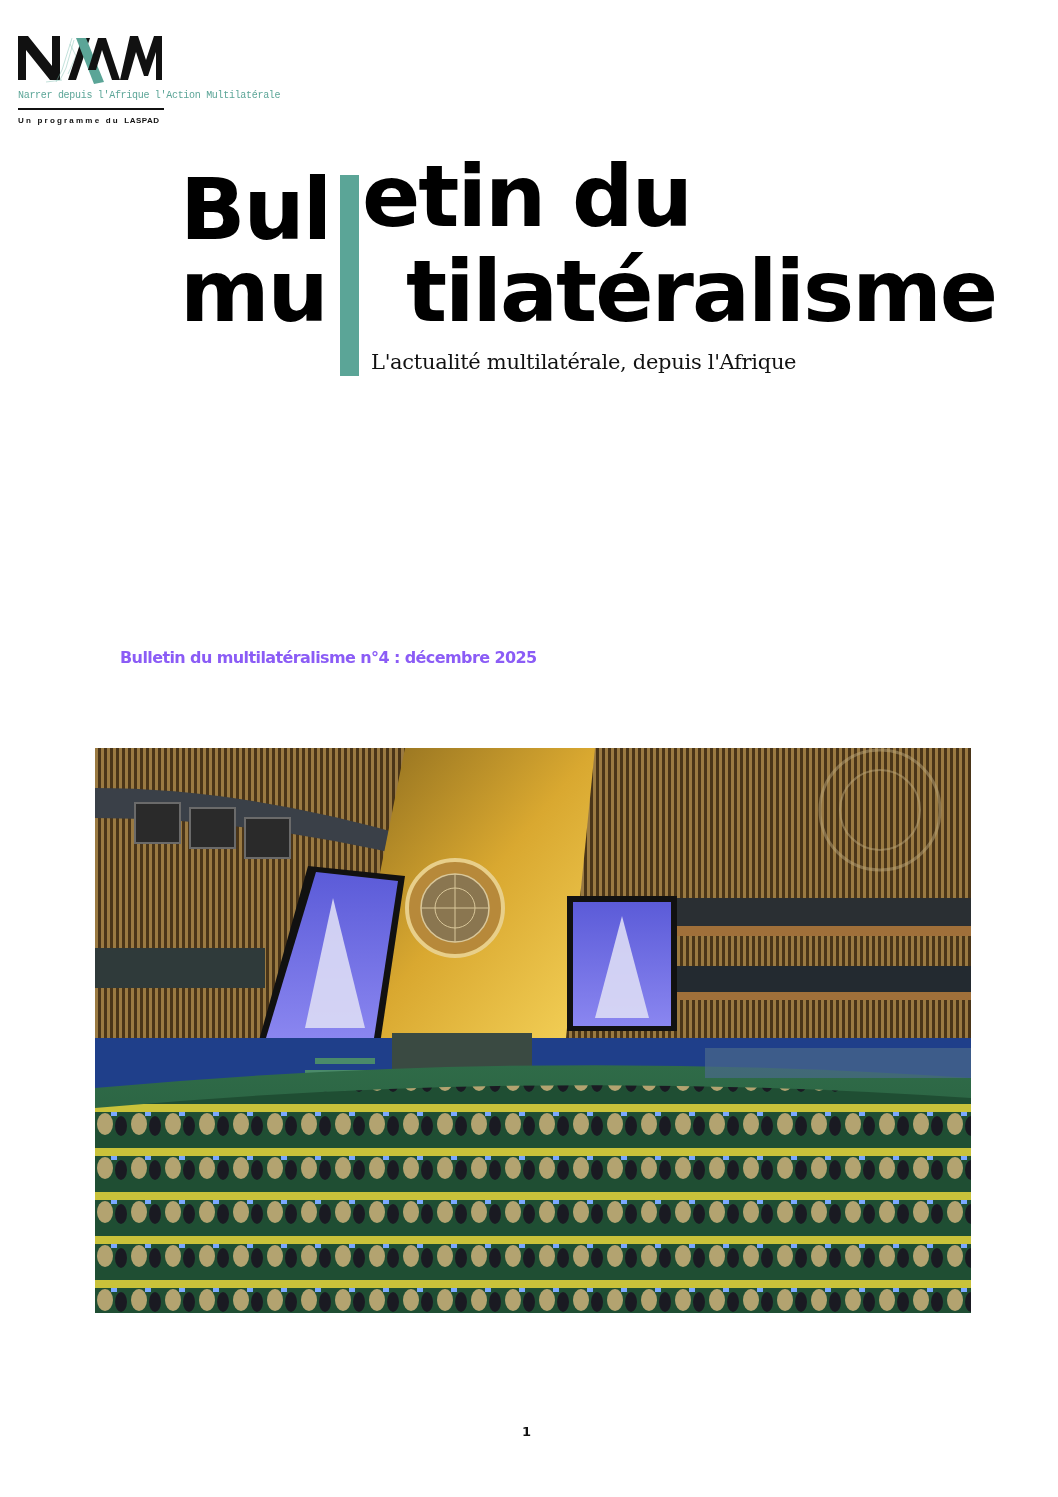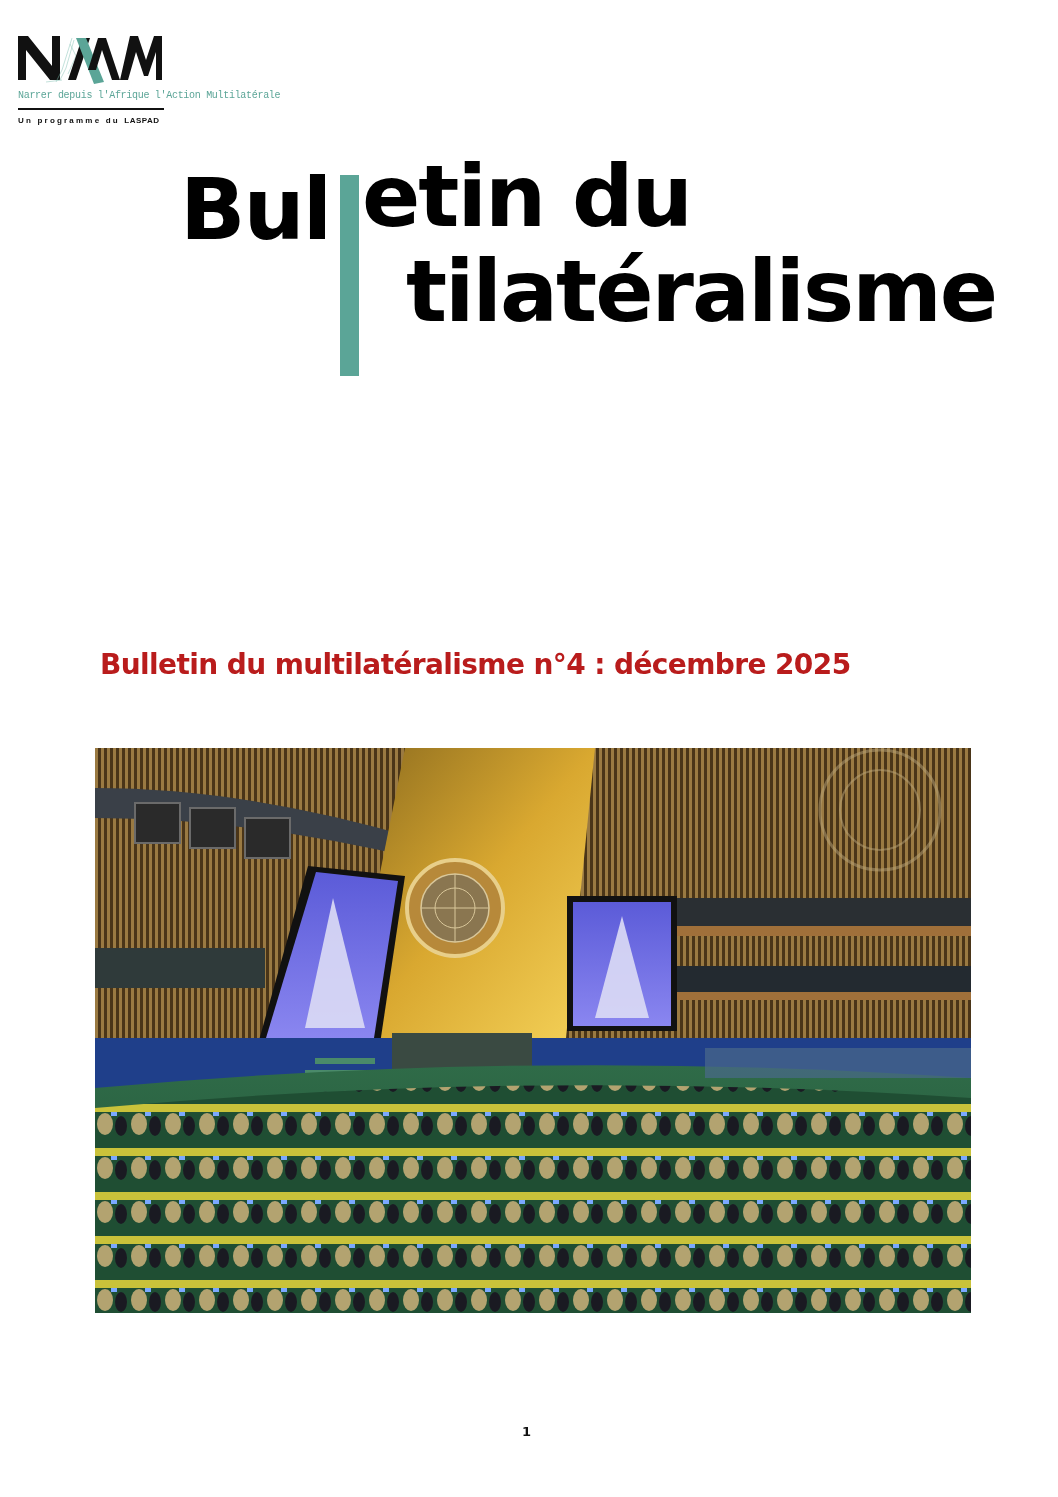--- a/index.html
+++ b/index.html
@@ -17,21 +17,21 @@
     .masthead { position: absolute; left: 0; top: 0; width: 1058px; height: 400px; }
     .mast-line { position: absolute; font-family: "DejaVu Sans", sans-serif; font-weight: bold; font-size: 86px; line-height: 1; letter-spacing: -2px; white-space: nowrap; color: #000; }
     .mast-l1a { left: 180px; top: 166px; }
     .mast-l1b { left: 362px; top: 153px; }
     .mast-l2a { left: 180px; top: 248px; }
     .mast-l2b { left: 362px; top: 248px; margin-left: 44px; }
     .teal-bar { position: absolute; left: 340px; top: 175px; width: 19px; height: 201px; background: #5ba597; }
     .mast-subtitle { position: absolute; left: 371px; top: 350px; font-family: "DejaVu Serif", serif; font-size: 21px; color: #111; white-space: nowrap; letter-spacing: -0.3px; }
 
     
-    .issue-title { position: absolute; left: 100px; top: 648px; font-family: "DejaVu Sans", sans-serif; font-weight: bold; font-size: 28px; letter-spacing: -0.6px; white-space: nowrap; color: #b91c1c; }
+    .issue-title { position: absolute; left: 120px; top: 648px; font-family: "DejaVu Sans", sans-serif; font-weight: bold; font-size: 16px; letter-spacing: -0.6px; white-space: nowrap; color: #8b5cf6; }
 
     
     .photo { position: absolute; left: 95px; top: 748px; width: 876px; height: 565px; overflow: hidden; background: #3a2a12; }
     .photo svg { display: block; }
 
     
     .page-number { position: absolute; left: 522px; top: 1424px; font-family: "DejaVu Sans", sans-serif; font-weight: bold; font-size: 13px; color: #111; }
   </style>
 </head>
 <body>
@@ -60,22 +60,24 @@
   <div class="logo-rule"></div>
   <div class="logo-program">
     <span>Un programme du</span>
     <span class="brand">LASPAD</span>
   </div>
 </div>
 
 <div class="masthead">
   <div class="mast-line mast-l1a">Bul</div>
   <div class="mast-line mast-l1b">etin du</div>
+  <div class="mast-line mast-l2a">mu</div>
   <div class="mast-line mast-l2b">tilatéralisme</div>
   <div class="teal-bar"></div>
+  <div class="mast-subtitle">L'actualité multilatérale, depuis l'Afrique</div>
 </div>
 
 <h1 class="issue-title" style="margin:0;">Bulletin du multilatéralisme n°4 : décembre 2025</h1>
 
 <div class="photo">
   <svg width="876" height="565" viewBox="0 0 876 565">
     <defs>
       <linearGradient id="gold" x1="0" y1="0" x2="1" y2="1">
         <stop offset="0" stop-color="#8a6a1e"></stop>
         <stop offset="0.5" stop-color="#d9a830"></stop>

